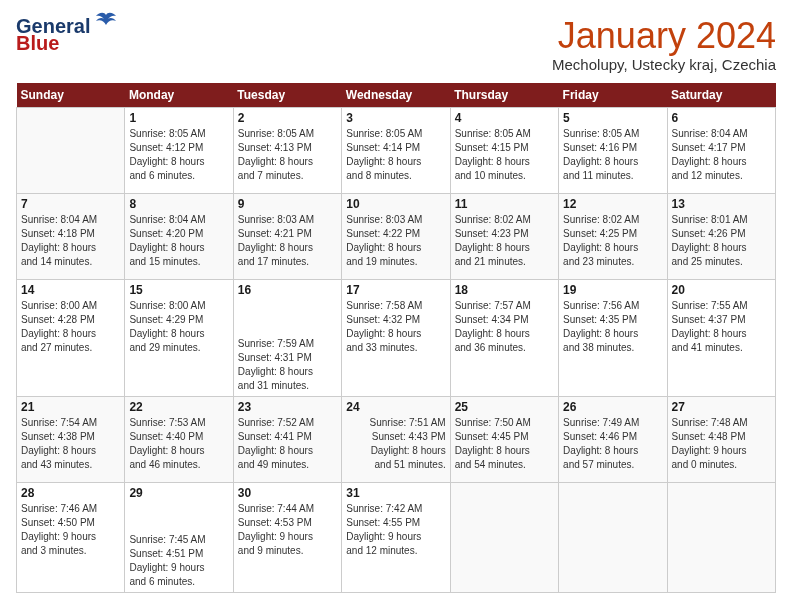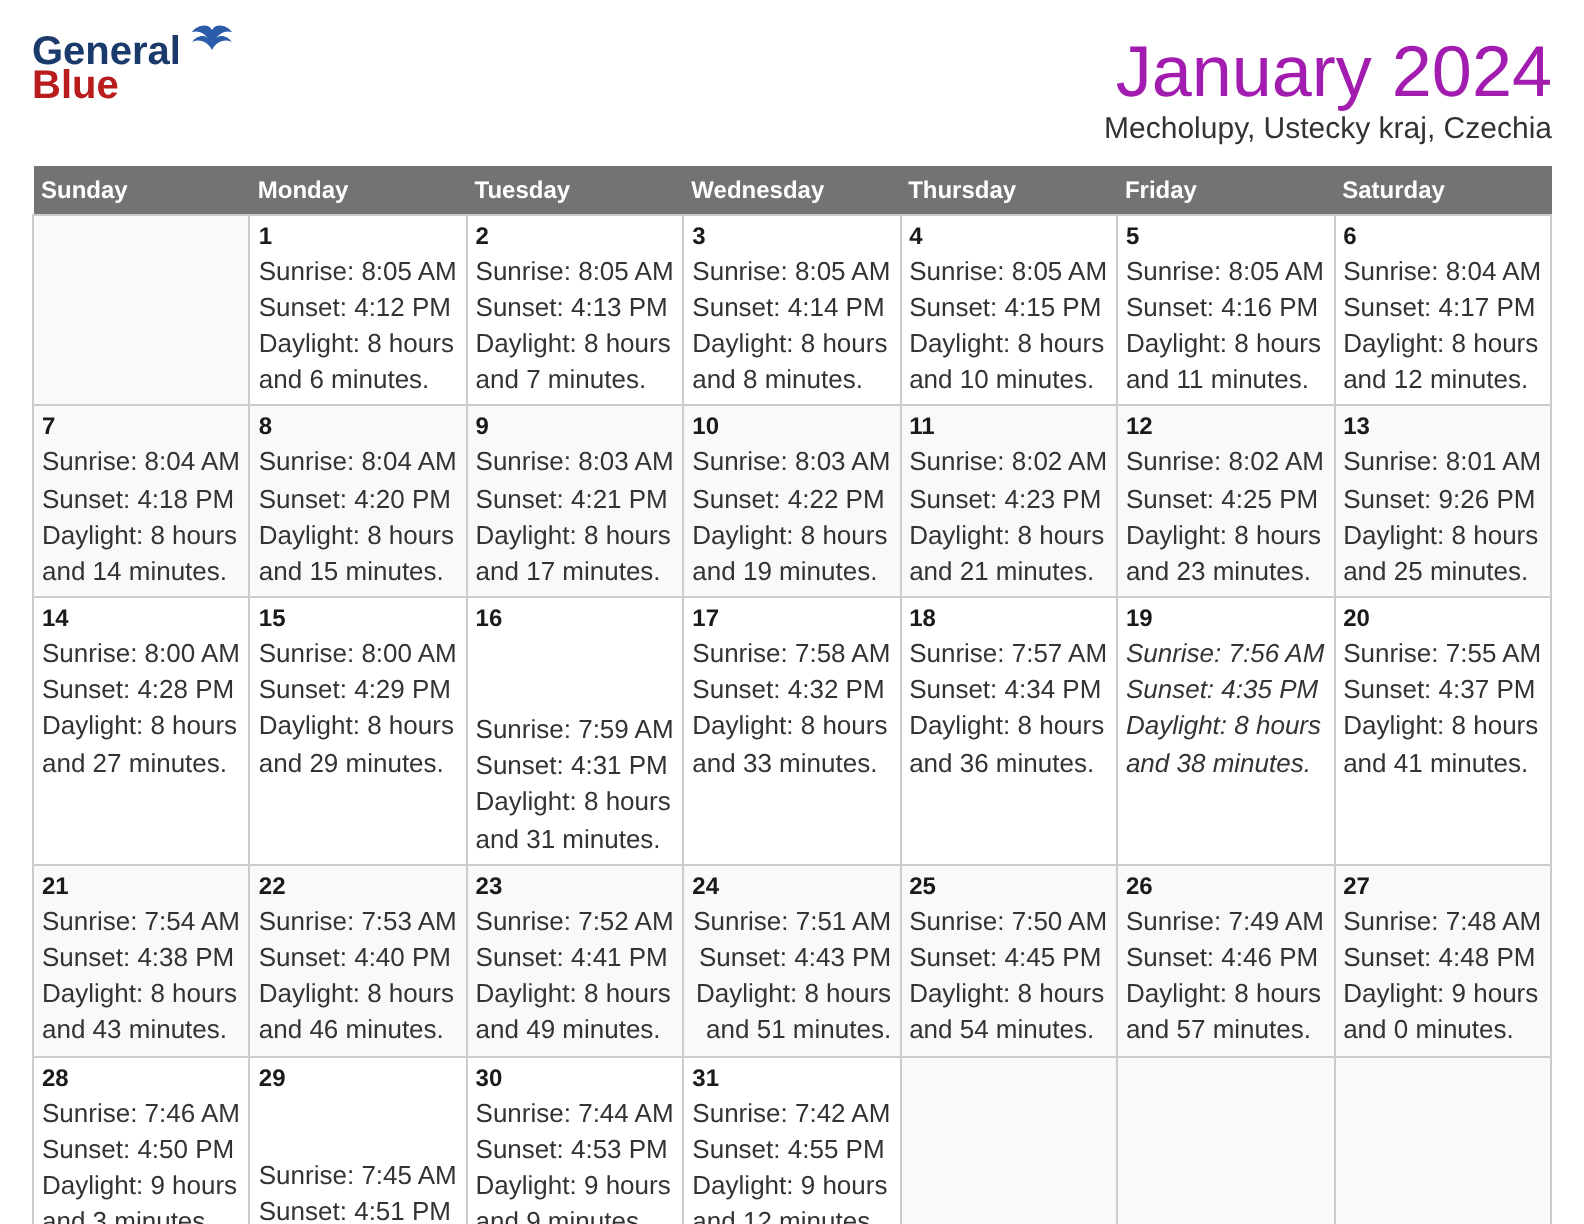--- a/index.html
+++ b/index.html
@@ -24,34 +24,34 @@
       display: flex;
       flex-direction: column;
       align-items: flex-start;
     }
     .title-block {
       text-align: right;
     }
     .calendar-title {
       font-size: 36px;
       font-weight: normal;
-      color: #a21caf;
+      color: #c2410c;
       line-height: 1.1;
     }
     .calendar-subtitle {
       font-size: 15px;
       color: #333;
     }
     table {
       width: 100%;
       border-collapse: collapse;
       font-size: 10.5px;
     }
     thead tr th {
-      background: #737373;
+      background: #7f1d1d;
       color: #fff;
       padding: 5px 4px;
       text-align: left;
       font-size: 12px;
       font-weight: bold;
     }
     tbody tr td {
       border: 1px solid #ccc;
       vertical-align: top;
       padding: 3px 4px;
@@ -59,21 +59,21 @@
       height: 86px;
     }
     .day-num {
       font-size: 12px;
       font-weight: bold;
       color: #1a1a1a;
       display: block;
       margin-bottom: 2px;
     }
     .day-info {
-      font-size: 13px;
+      font-size: 10px;
       color: #333;
       line-height: 1.4;
     }
     .empty-cell {
       background: #f9f9f9;
     }
     tbody tr:nth-child(even) {
       background: #f9f9f9;
     }
   </style>
@@ -199,21 +199,21 @@
           <td>
             <span class="day-num">12</span>
             <div class="day-info" style="white-space: pre-line;">Sunrise: 8:02 AM
 Sunset: 4:25 PM
 Daylight: 8 hours
 and 23 minutes.</div>
           </td>
           <td>
             <span class="day-num">13</span>
             <div class="day-info" style="white-space: pre-line;">Sunrise: 8:01 AM
-Sunset: 9:26 PM
+Sunset: 4:26 PM
 Daylight: 8 hours
 and 25 minutes.</div>
           </td>
         </tr>
         <tr>
           <td>
             <span class="day-num">14</span>
             <div class="day-info" style="white-space: pre-line;">Sunrise: 8:00 AM
 Sunset: 4:28 PM
 Daylight: 8 hours
@@ -242,21 +242,21 @@
           </td>
           <td>
             <span class="day-num">18</span>
             <div class="day-info" style="white-space: pre-line;">Sunrise: 7:57 AM
 Sunset: 4:34 PM
 Daylight: 8 hours
 and 36 minutes.</div>
           </td>
           <td>
             <span class="day-num">19</span>
-            <div class="day-info" style="white-space: pre-line; font-style: italic;">Sunrise: 7:56 AM
+            <div class="day-info" style="white-space: pre-line;">Sunrise: 7:56 AM
 Sunset: 4:35 PM
 Daylight: 8 hours
 and 38 minutes.</div>
           </td>
           <td>
             <span class="day-num">20</span>
             <div class="day-info" style="white-space: pre-line;">Sunrise: 7:55 AM
 Sunset: 4:37 PM
 Daylight: 8 hours
 and 41 minutes.</div>

